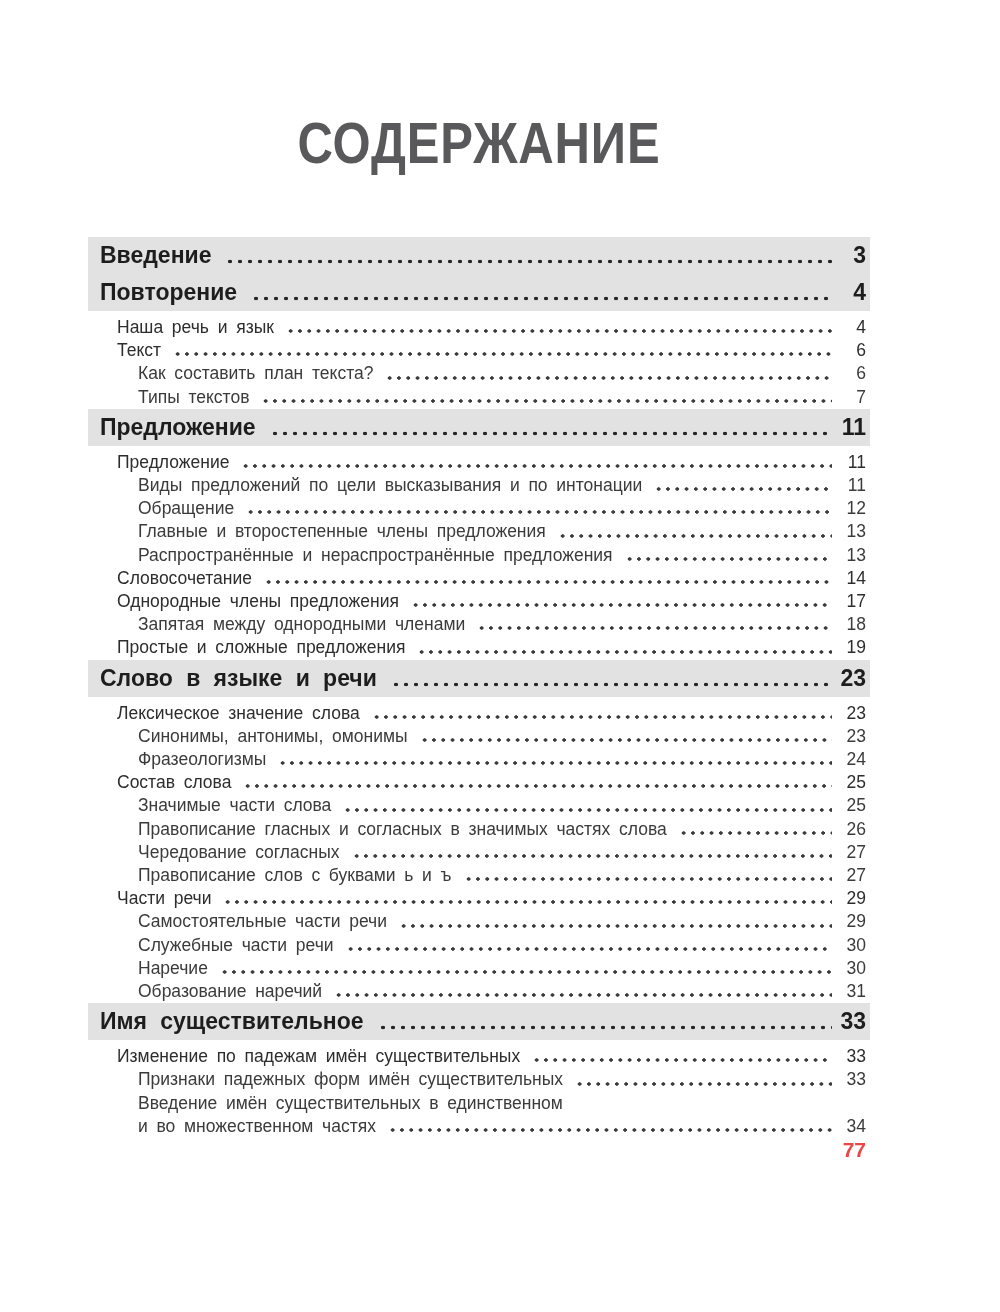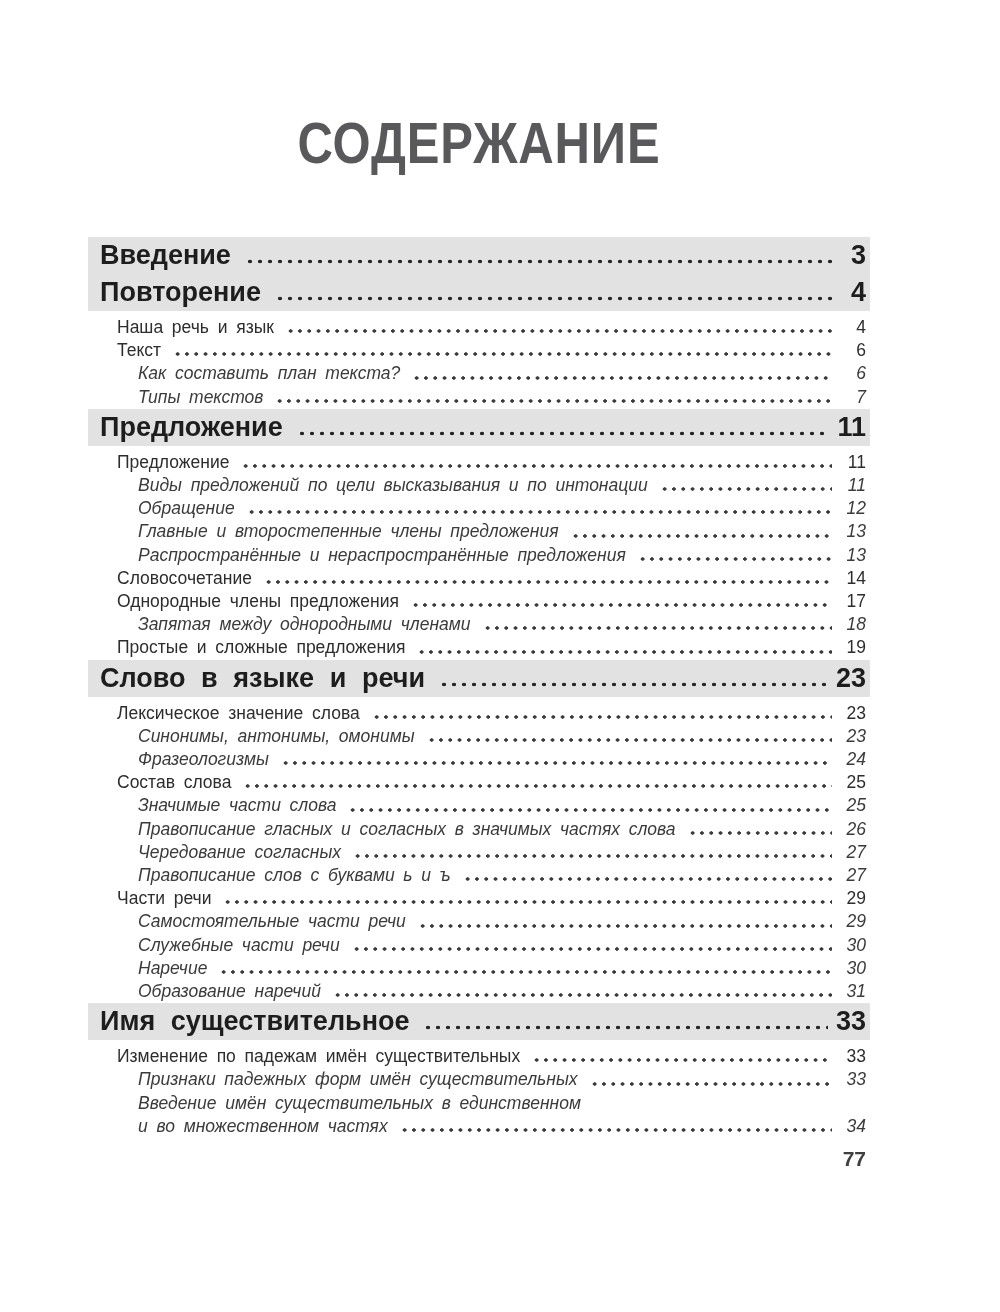--- a/index.html
+++ b/index.html
@@ -30,21 +30,21 @@
   #toc-sections > .toc-section:first-child { margin-top: 63px; }
   .toc-section { margin-top: 0; }
 
   .section-bar {
     height: 37px;
     background: #e2e2e2;
     display: flex;
     align-items: center;
     padding: 0 4px 0 12px;
     font-weight: bold;
-    font-size: 27px;
+    font-size: 23px;
     color: #1d1d1d;
     word-spacing: 0.30em;
   }
   .section-bar .num { flex: none; min-width: 26px; text-align: right; }
   .section-bar .dots {
     flex: 1;
     align-self: stretch;
     margin: 0 8px 0 14px;
     background-image: radial-gradient(circle, #262626 1.7px, transparent 2.1px);
     background-repeat: repeat-x;
@@ -55,41 +55,40 @@
   .items { margin-top: 5px; }
   .row {
     display: flex;
     font-size: 17.5px;
     line-height: 23.2px;
     word-spacing: 0.22em;
     color: #3b3b3b;
   }
   .row.bold { font-weight: normal; color: #2d2d2d; }
   .row.lvl1 { padding-left: 29px; }
-  .row.lvl2 { padding-left: 50px; font-style: italic; }
+  .row.lvl2 { padding-left: 50px; }
   .row .label { white-space: nowrap; }
   .row .num { flex: none; min-width: 30px; text-align: right; padding-right: 4px; }
   .row .dots {
     flex: 1;
     margin: 0 4px 0 10px;
     background-image: radial-gradient(circle, #3b3b3b 1.5px, transparent 1.9px);
     background-repeat: repeat-x;
     background-size: 9.3px 4px;
     background-position: left 2px bottom 6px;
   }
   .row.no-leader .dots { background: none; }
   .row.no-leader .num { visibility: hidden; }
 
   .folio {
-    margin-top: 9px;
     padding-right: 4px;
     text-align: right;
     font-size: 21px;
     font-weight: bold;
-    color: #404040;
+    color: #ef4444;
   }
 </style>
 </head>
 <body>
 
 <div class="page">
   <div class="content">
     <h1 class="title">СОДЕРЖАНИЕ</h1>
     <div id="toc-sections">
   <section class="toc-section">

